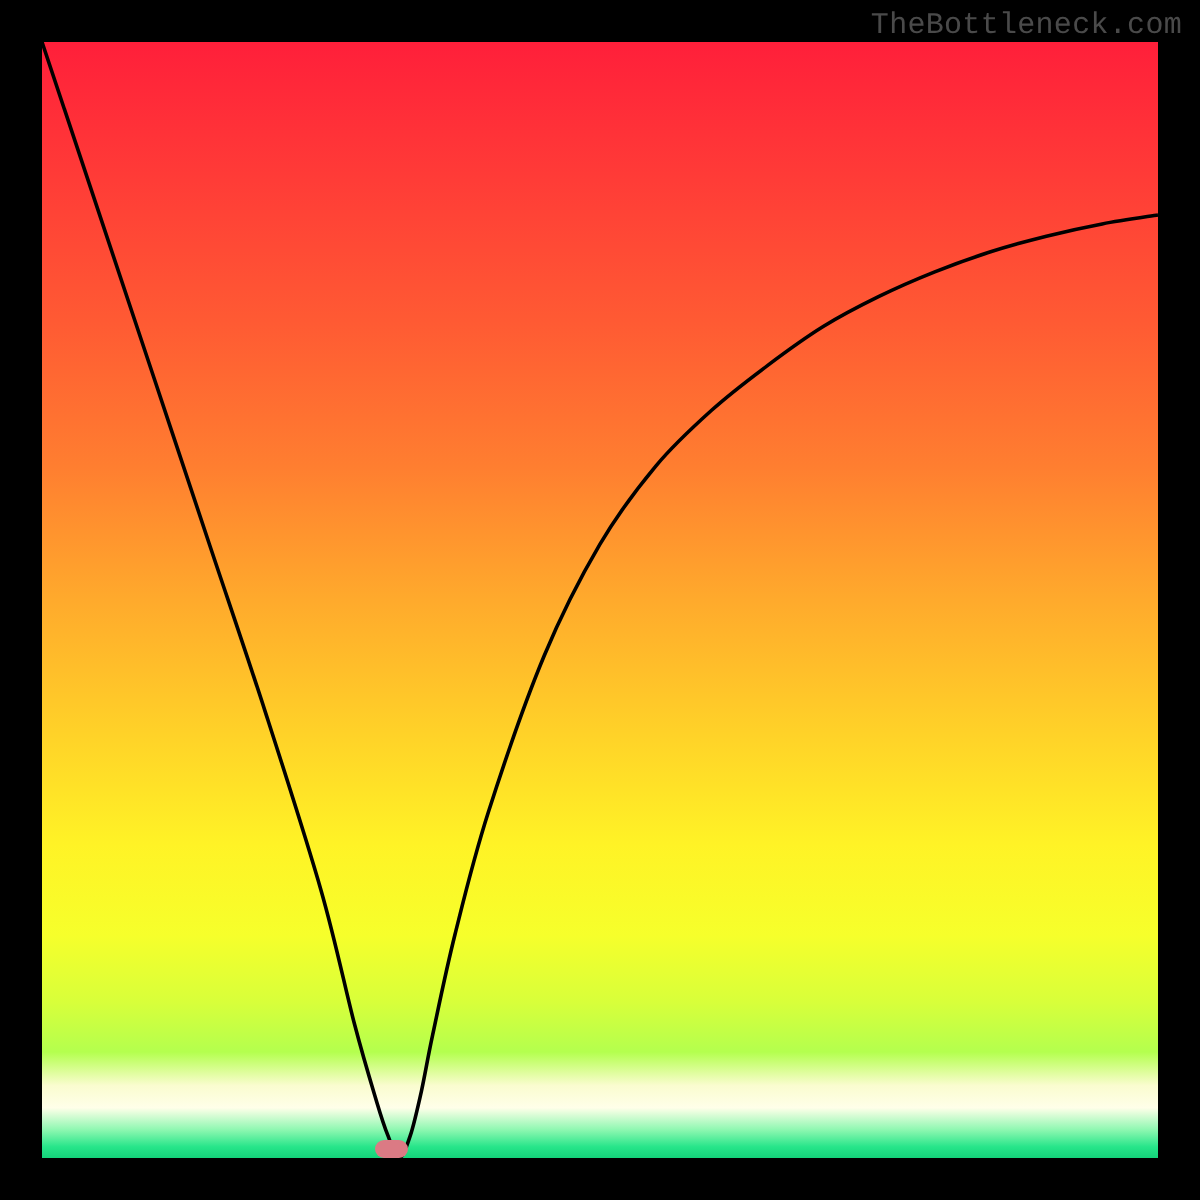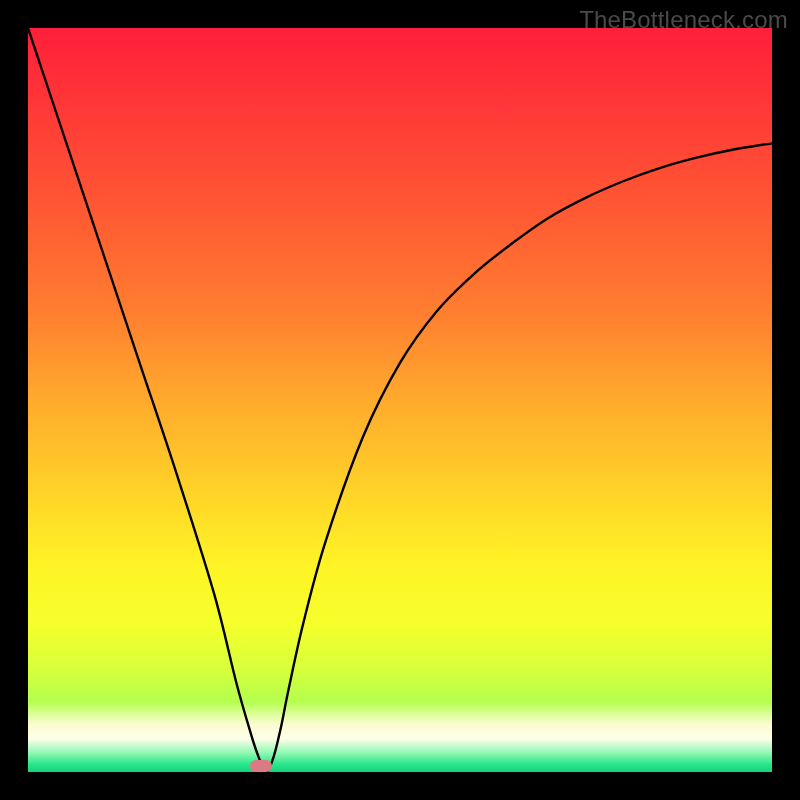--- a/index.html
+++ b/index.html
@@ -15,25 +15,26 @@
     position: relative;
     width: 800px;
     height: 800px;
     background: #000;
   }
   .watermark {
     position: absolute;
     top: 6px;
     right: 12px;
     color: #4a4a4a;
-    font-size: 24px;
+    font-size: 20px;
     font-weight: 400;
     letter-spacing: 0.2px;
     z-index: 5;
     user-select: none;
+    font-family: Liberation Mono, monospace;
   }
   svg.plot {
     position: absolute;
     top: 0;
     left: 0;
     width: 800px;
     height: 800px;
     display: block;
   }
   .marker {

